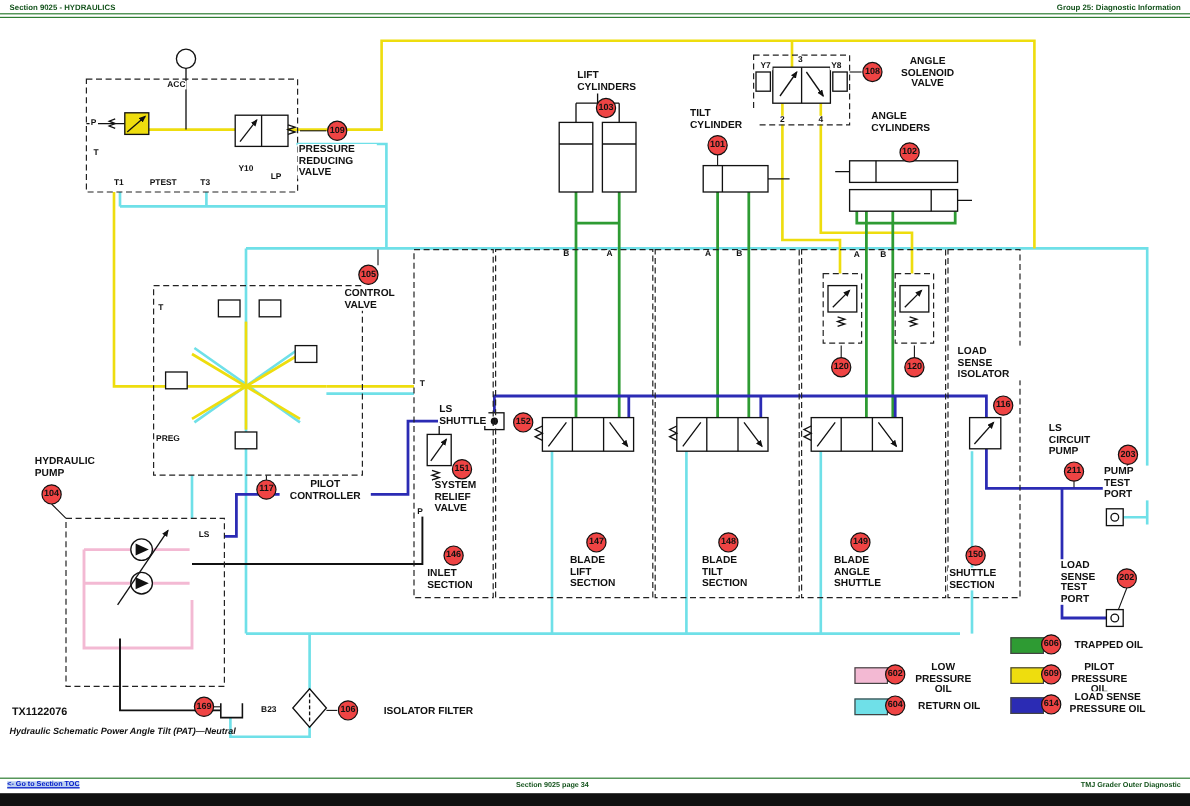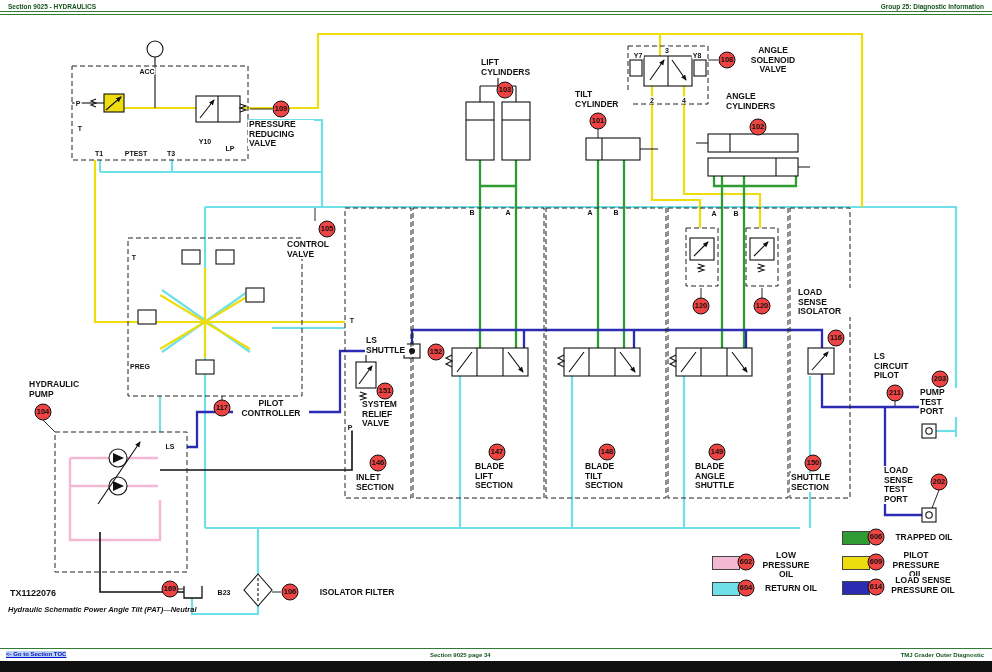--- a/index.html
+++ b/index.html
@@ -222,31 +222,31 @@
   <div class="lbl la" style="left:233px;top:399px;width:74px">PILOT CONTROLLER</div>
   <div class="lbl" style="left:62px;top:380px;width:66px">HYDRAULIC PUMP</div>
   <div class="lbl" style="left:386px;top:336px;width:40px">LS SHUTTLE</div>
   <div class="lbl" style="left:385px;top:400px;width:46px">SYSTEM RELIEF VALVE</div>
   <div class="lbl" style="left:378px;top:473px;width:44px">INLET SECTION</div>
   <div class="lbl" style="left:497px;top:462px;width:44px">BLADE LIFT SECTION</div>
   <div class="lbl" style="left:607px;top:462px;width:44px">BLADE TILT SECTION</div>
   <div class="lbl" style="left:717px;top:462px;width:44px">BLADE ANGLE SHUTTLE</div>
   <div class="lbl" style="left:813px;top:473px;width:44px">SHUTTLE SECTION</div>
   <div class="lbl" style="left:824px;top:288px;width:52px">LOAD SENSE ISOLATOR</div>
-  <div class="lbl" style="left:897px;top:352px;width:46px">LS CIRCUIT PILOT</div>
+  <div class="lbl" style="left:897px;top:352px;width:46px">LS CIRCUIT PUMP</div>
   <div class="lbl" style="left:940px;top:388px;width:40px">PUMP TEST PORT</div>
   <div class="lbl" style="left:906px;top:466px;width:44px">LOAD SENSE TEST PORT</div>
   <div class="lbl la" style="left:301px;top:588px;width:110px">ISOLATOR FILTER</div>
 
   <div class="callout" style="left:505px;top:90px">103</div>
   <div class="callout" style="left:598px;top:121px">101</div>
   <div class="callout" style="left:758px;top:127px">102</div>
   <div class="callout" style="left:727px;top:60px">108</div>
   <div class="callout" style="left:281px;top:109px">109</div>
-  <div class="callout" style="left:327px;top:229px">105</div>
+  <div class="callout" style="left:307px;top:229px">105</div>
   <div class="callout" style="left:222px;top:408px">117</div>
   <div class="callout" style="left:43px;top:412px">104</div>
   <div class="callout" style="left:436px;top:352px">152</div>
   <div class="callout" style="left:385px;top:391px">151</div>
   <div class="callout" style="left:378px;top:463px">146</div>
   <div class="callout" style="left:497px;top:452px">147</div>
   <div class="callout" style="left:607px;top:452px">148</div>
   <div class="callout" style="left:717px;top:452px">149</div>
   <div class="callout" style="left:813px;top:463px">150</div>
   <div class="callout" style="left:836px;top:338px">116</div>

